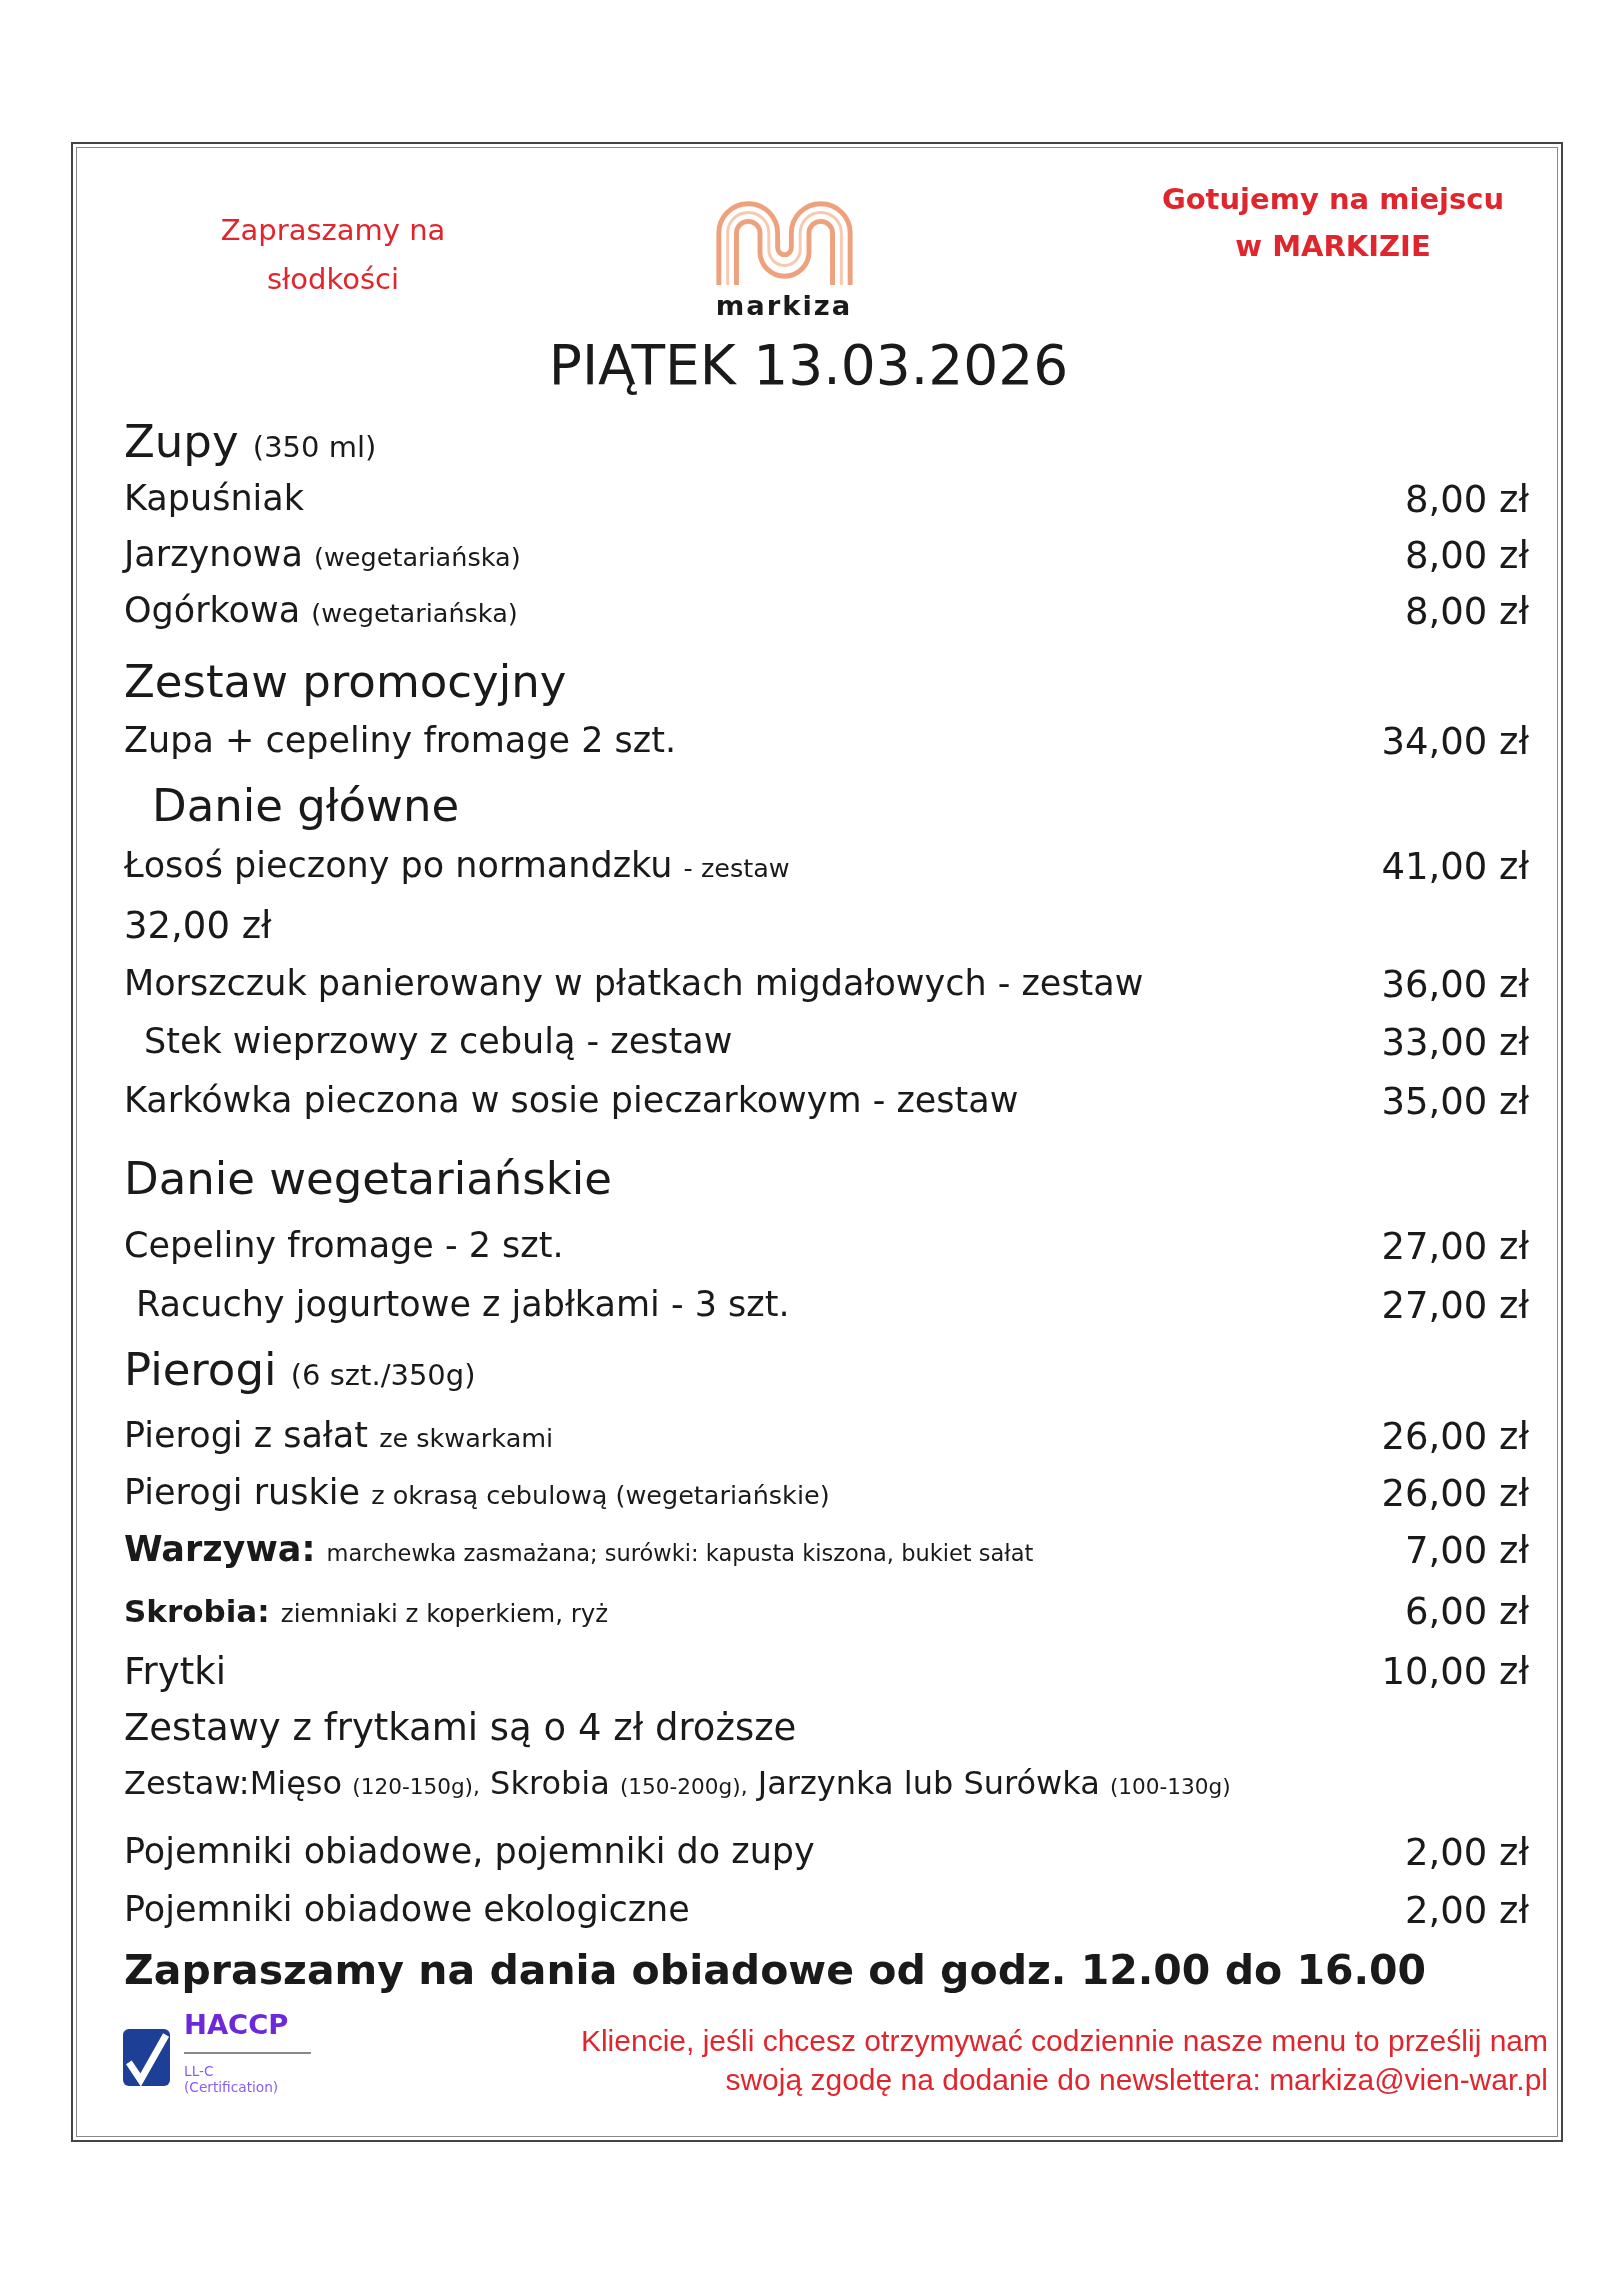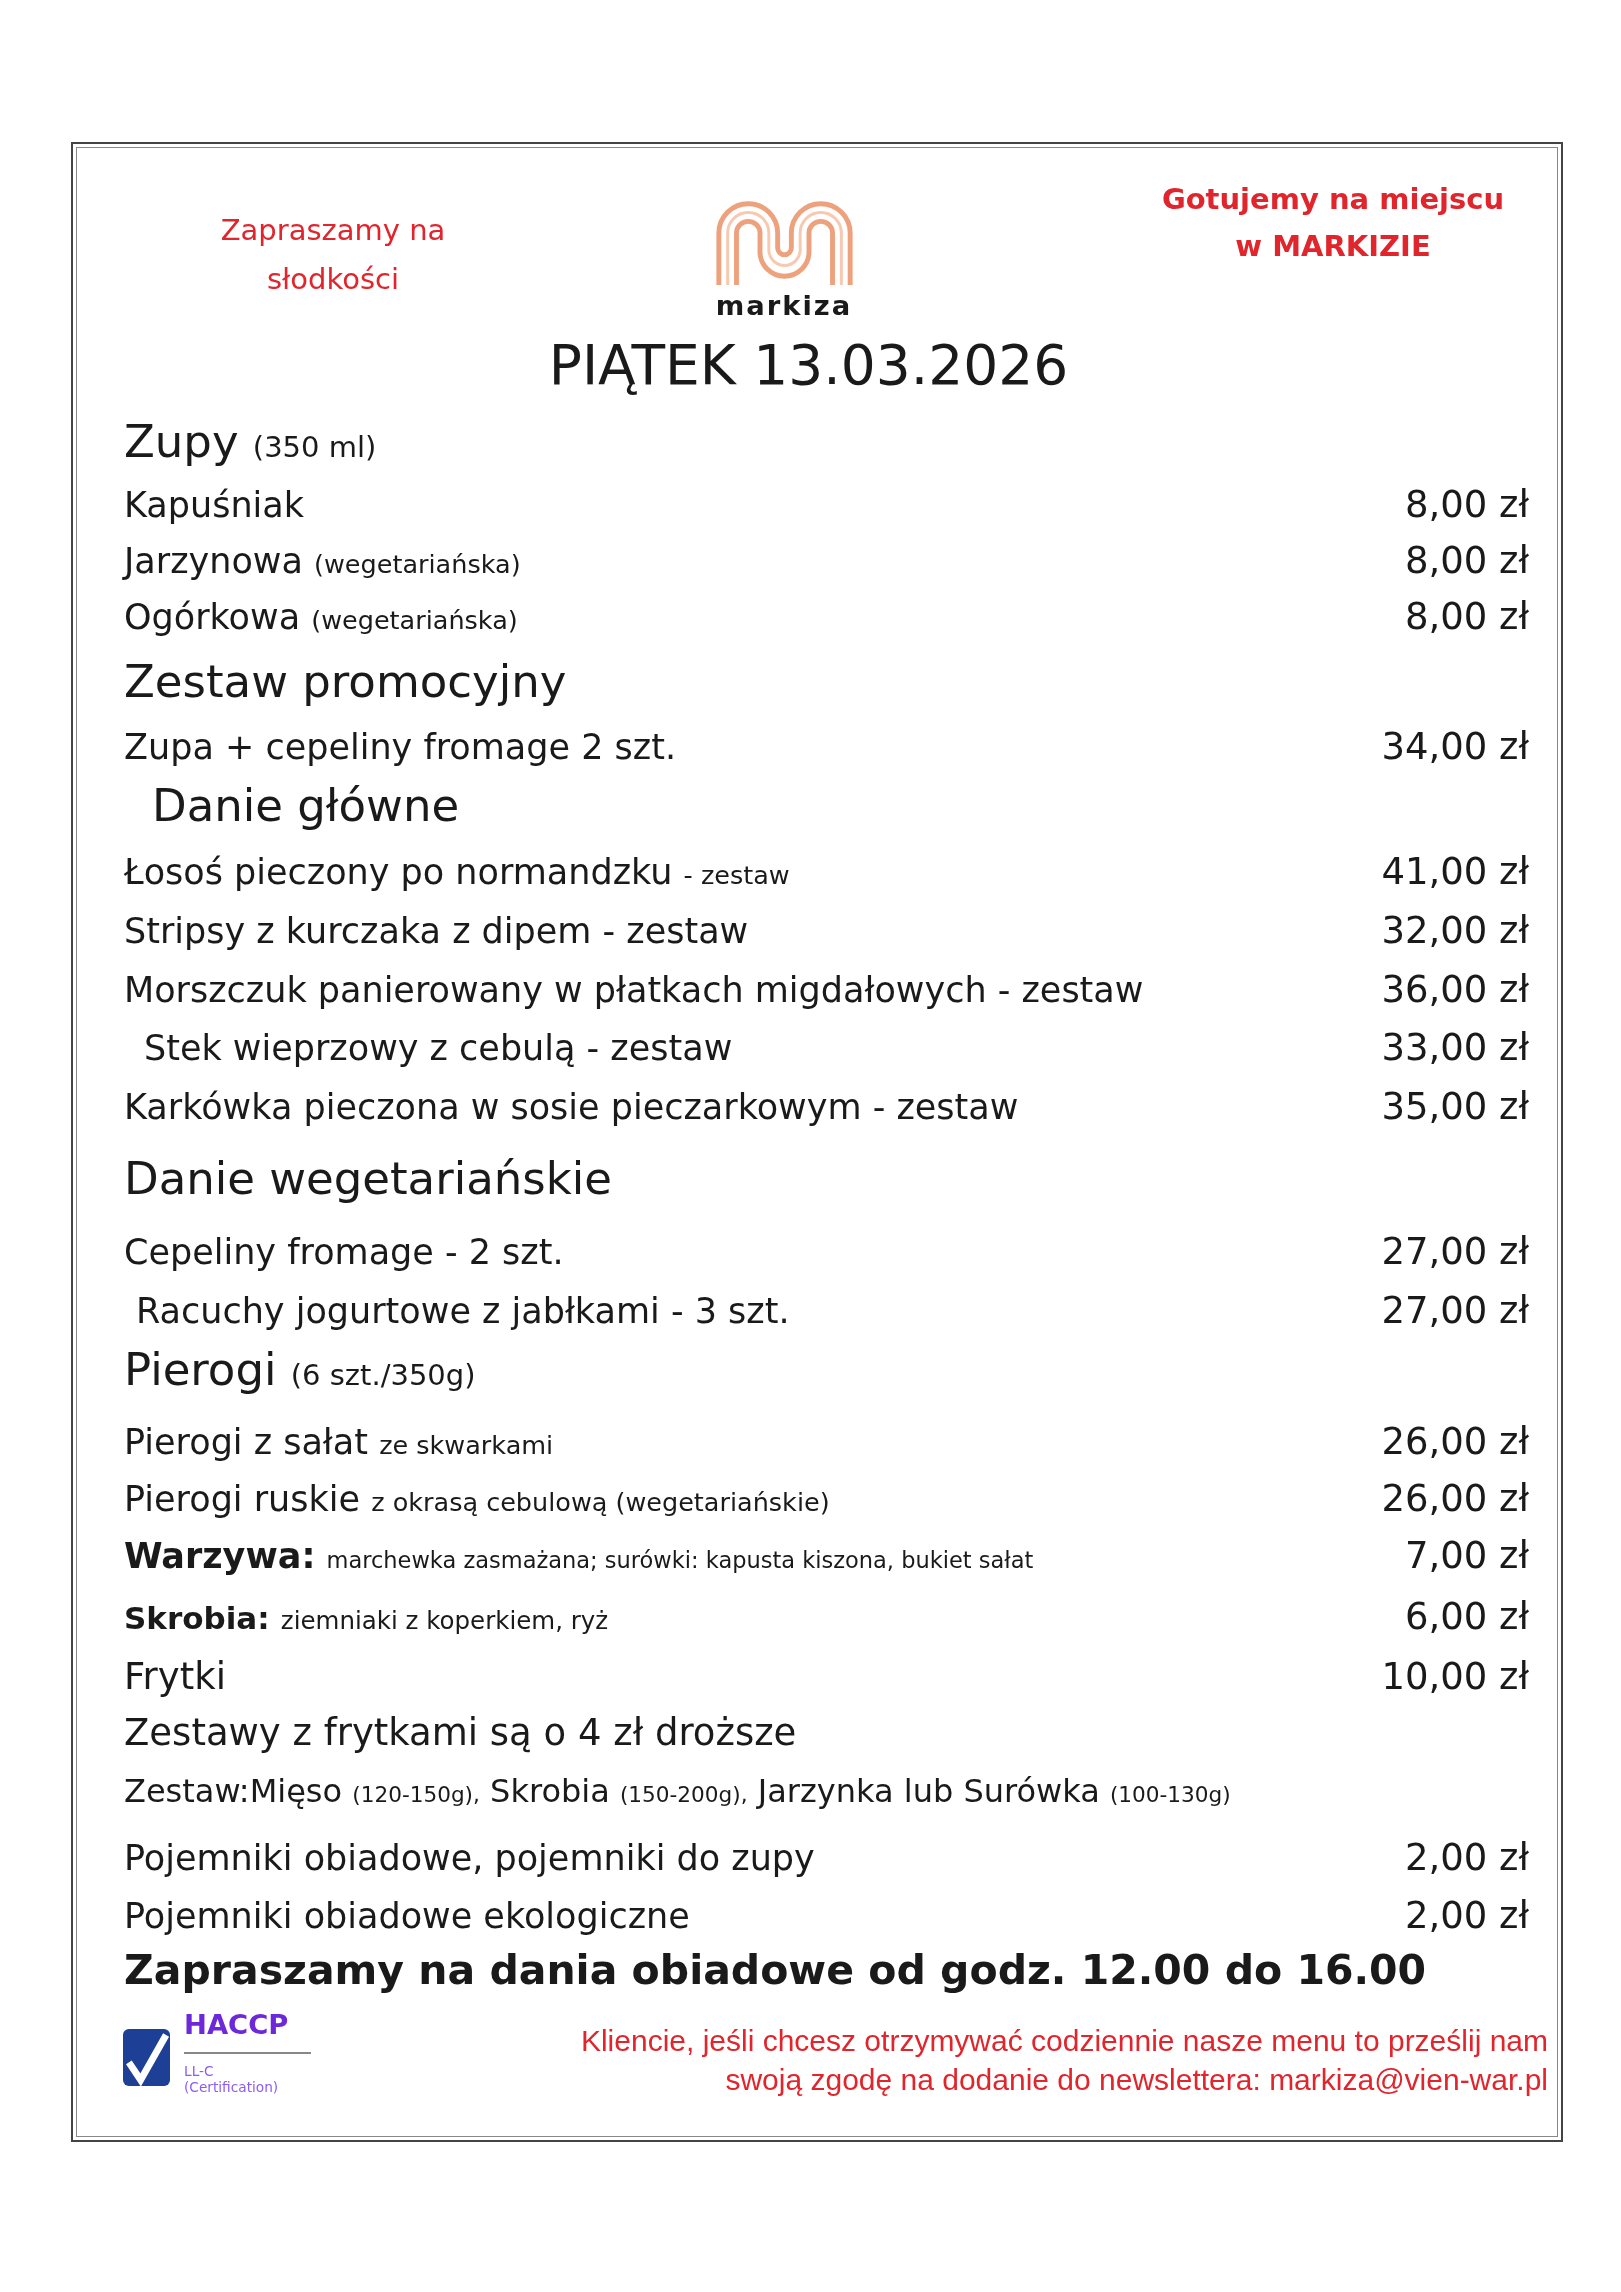--- a/index.html
+++ b/index.html
@@ -5,21 +5,21 @@
   html, body { margin:0; padding:0; background:#ffffff; }
   body { width:1621px; height:2293px; position:relative; font-family:"DejaVu Sans", sans-serif; color:#1a1a1a; overflow:hidden; }
   .frame { position:absolute; left:71px; top:142px; width:1492px; height:2000px; border:2.9px double #444; box-sizing:border-box; outline:1px solid #888; outline-offset:-6.9px; }
   .abs { position:absolute; }
   .red { color:#e0252d; }
   .promo-left { left:176px; top:206px; width:314px; text-align:center; font-size:29px; line-height:49px; }
   .promo-right { left:1137px; top:176px; width:392px; text-align:center; font-size:29px; line-height:47px; font-weight:bold; letter-spacing:0px; }
   .logo { left:711px; top:189px; width:147px; height:98px; }
   .brand { left:686px; top:290px; width:196px; text-align:center; font-size:27.4px; font-weight:bold; letter-spacing:2px; }
   .date { left:490px; top:333px; width:637px; text-align:center; font-size:55px; }
-  .row { position:absolute; left:124px; right:92px; height:53px; display:flex; justify-content:space-between; align-items:center; font-size:35px; white-space:nowrap; }
+  .row { position:absolute; left:124px; right:92px; height:53px; display:flex; justify-content:space-between; align-items:flex-start; font-size:35px; white-space:nowrap; }
   .row .small { font-size:25.5px; }
   .row .price { font-size:37px; }
   .heading { position:absolute; left:124px; font-size:45px; white-space:nowrap; }
   .heading .small { font-size:29px; }
   .label-bold { font-weight:bold; font-size:35px; }
   .closing { position:absolute; left:124px; top:1946px; font-size:41px; font-weight:bold; white-space:nowrap; }
   .haccp-title { left:184px; top:2009px; font-size:27.4px; font-weight:bold; color:#6d28d9; }
   .haccp-sub { left:184px; top:2052px; font-size:13.7px; color:#8b5cf6; border-top:2px solid #888; padding-top:9px; width:127px; }
   .newsletter { left:431px; top:2021px; width:1117px; text-align:right; font-family:"Liberation Sans", sans-serif; font-size:30px; line-height:39px; }
 </style>
@@ -75,21 +75,20 @@
   <span>Zupa + cepeliny fromage 2 szt.</span>
   <span class="price">34,00 zł</span>
 </div>
 
 <div class="heading" style="top:779px;margin-left:28px;">Danie główne</div>
 <div class="row" style="top:845px;">
   <span><span>Łosoś pieczony po normandzku</span> <span class="small">- zestaw</span></span>
   <span class="price">41,00 zł</span>
 </div>
 <div class="row" style="top:904px;">
-  <span>Stripsy z kurczaka z dipem - zestaw</span>
   <span class="price">32,00 zł</span>
 </div>
 <div class="row" style="top:963px;">
   <span>Morszczuk panierowany w płatkach migdałowych - zestaw</span>
   <span class="price">36,00 zł</span>
 </div>
 <div class="row" style="top:1021px;margin-left:20px;">
   <span>Stek wieprzowy z cebulą - zestaw</span>
   <span class="price">33,00 zł</span>
 </div>

